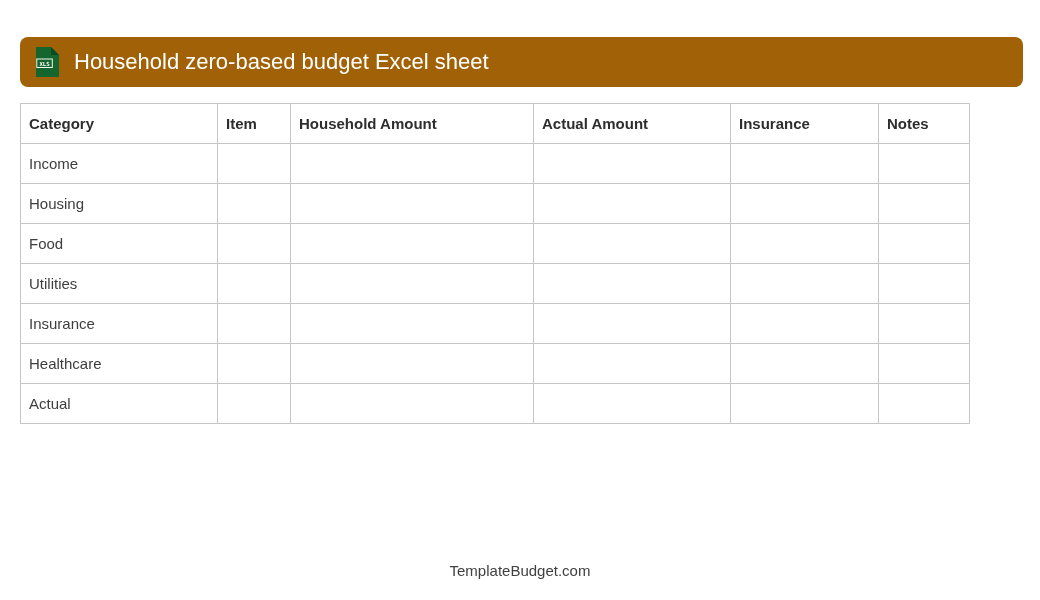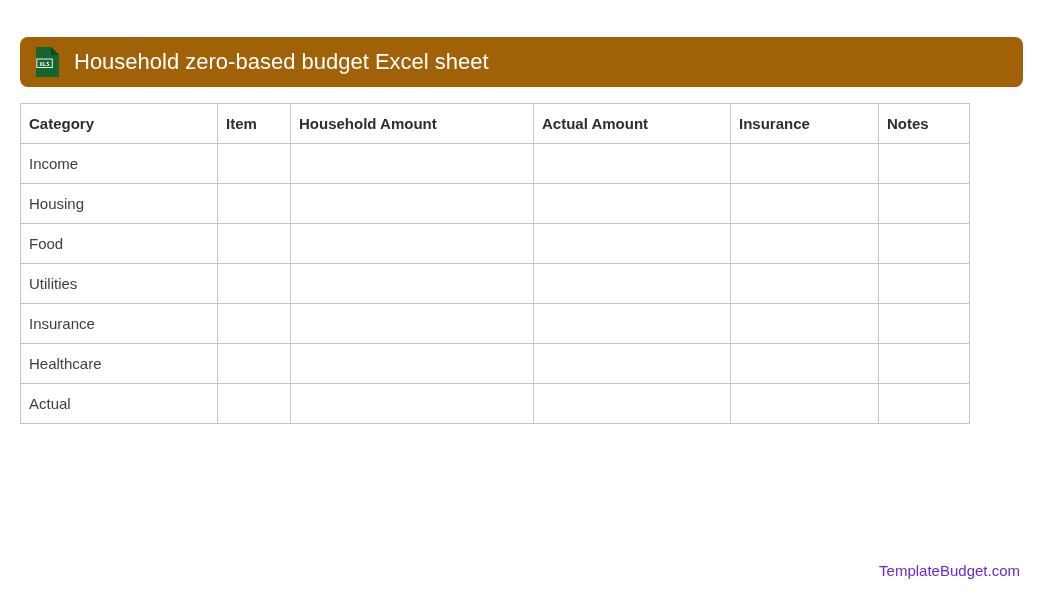--- a/index.html
+++ b/index.html
@@ -62,22 +62,22 @@
     margin-left: 24px;
   }
   table.budget td {
     color: #3e3e3e;
   }
   .footer {
     position: absolute;
     left: 20px;
     top: 562px;
     width: 1000px;
-    text-align: right;
-    color: #6d28d9;
+    text-align: center;
+    color: #404040;
     font-size: 15px;
   }
 </style>
 </head>
 <body>
 
 <div class="banner">
   <svg class="xls-icon" viewBox="0 0 23 30" aria-hidden="true">
     <path d="M0 0 H15 L23 8 V30 H0 Z" fill="#14652e"></path>
     <path d="M15 0 L23 8 H15 Z" fill="#0c4a20"></path>

